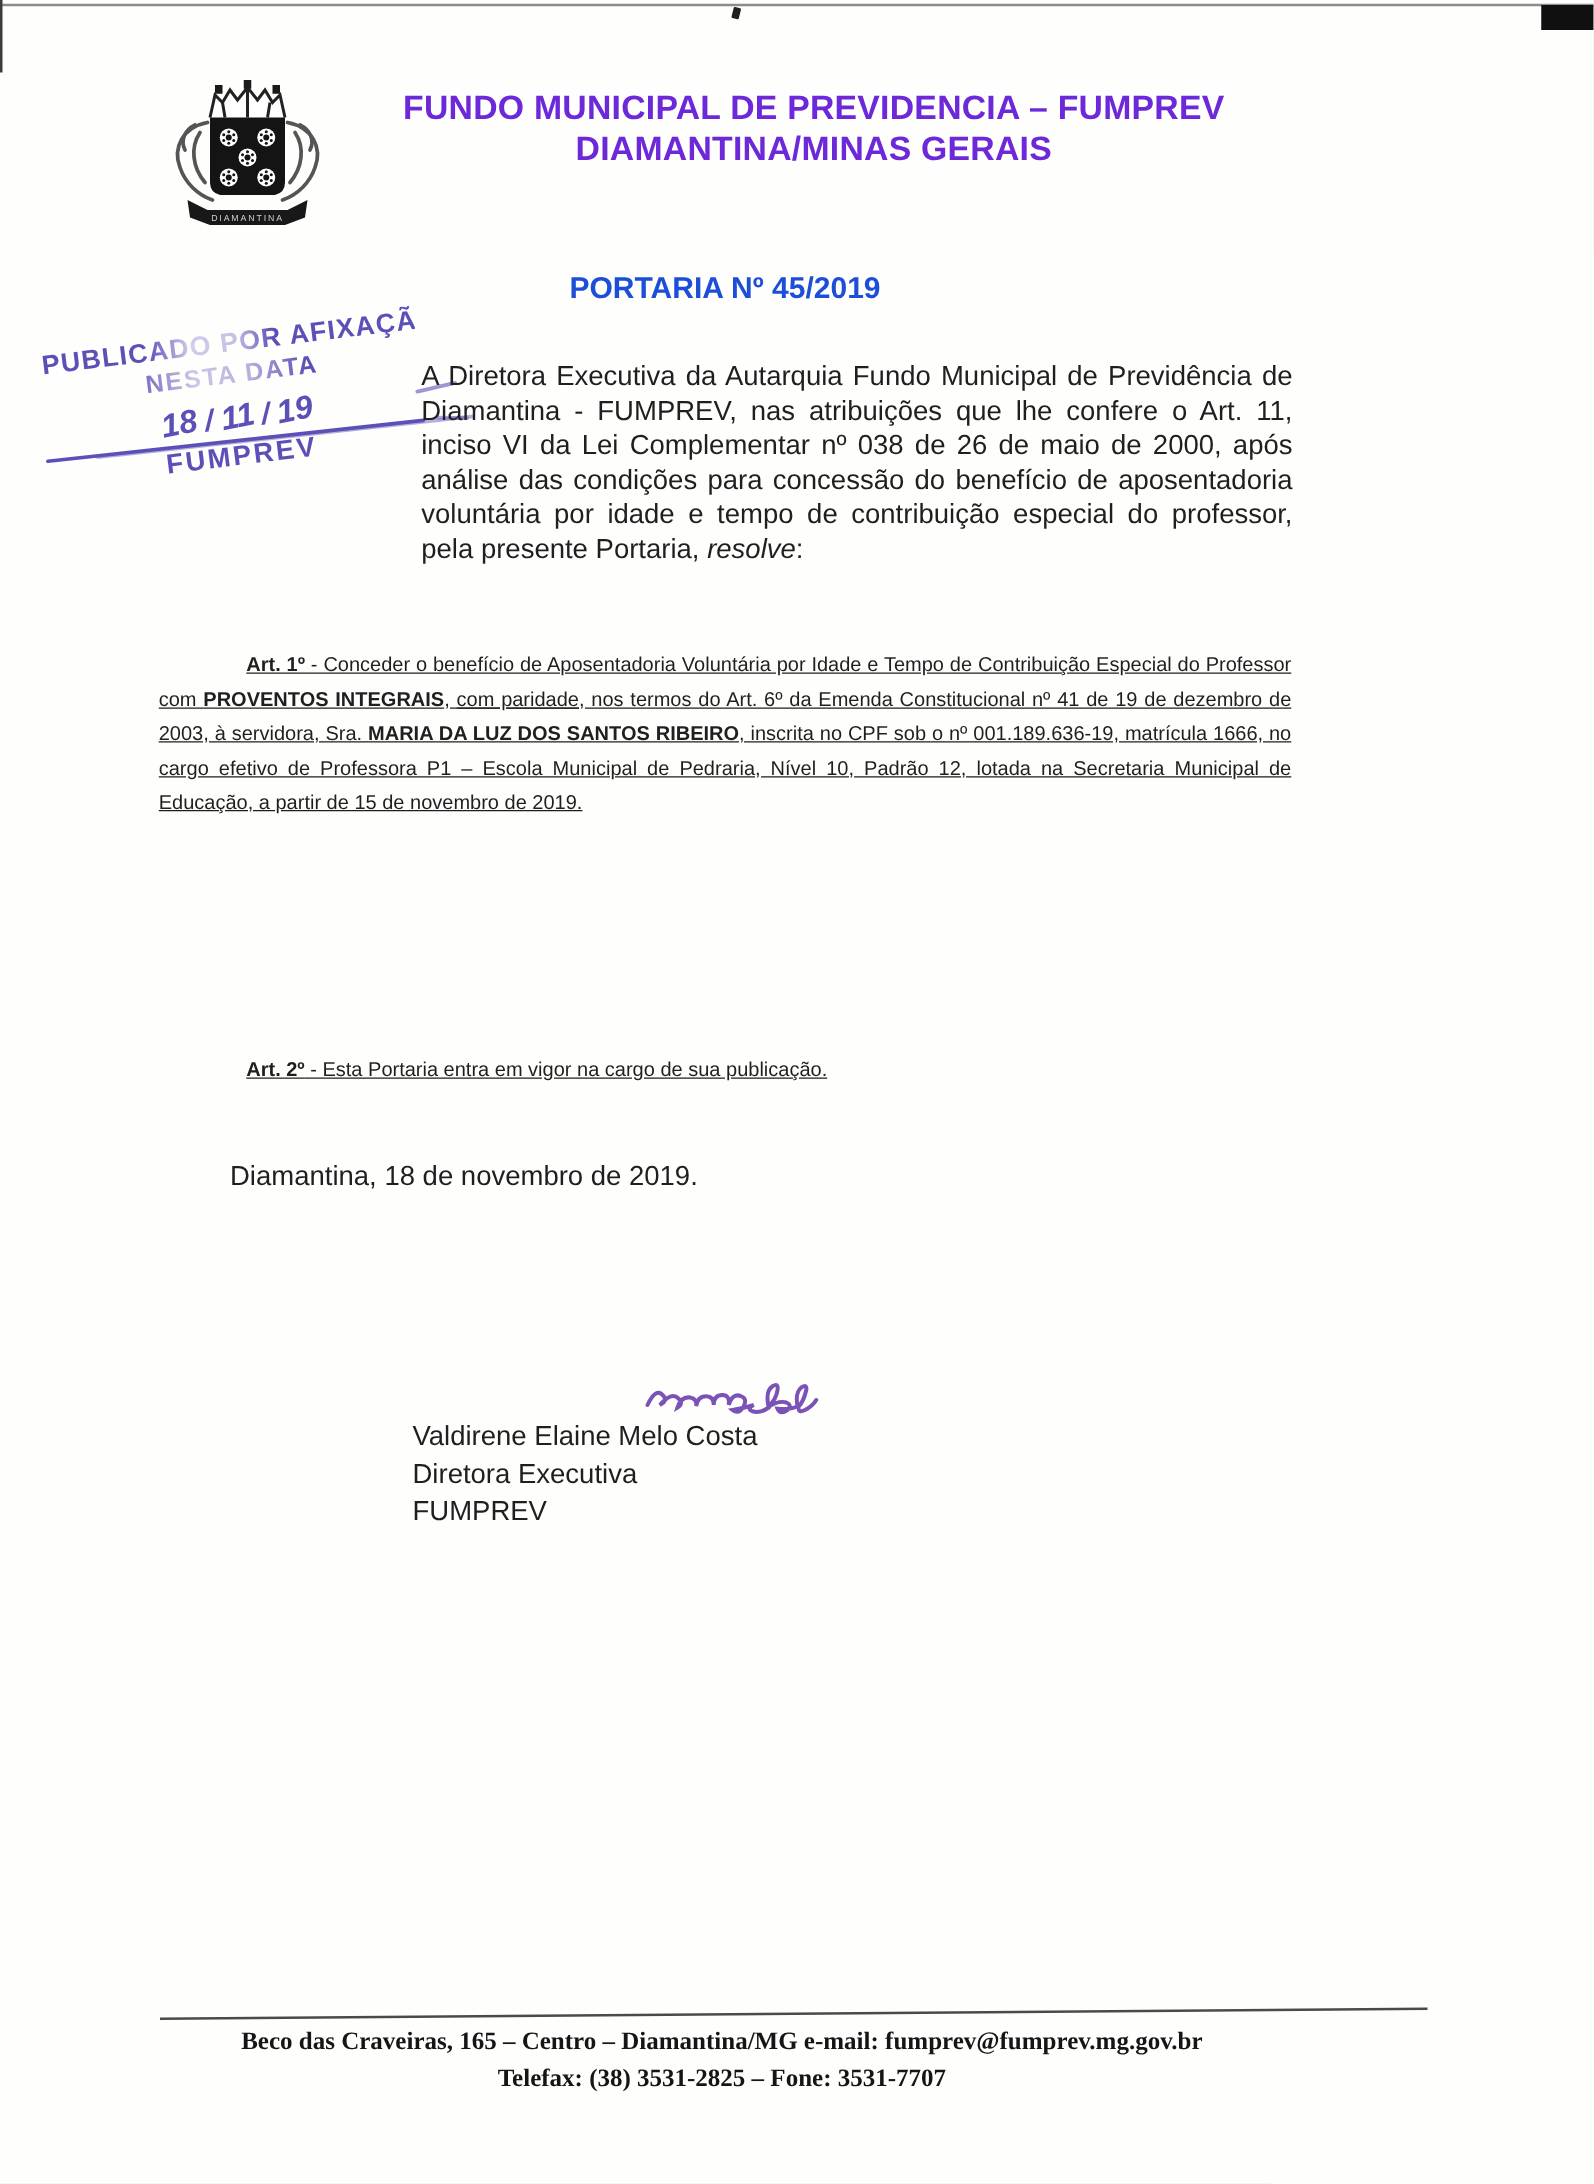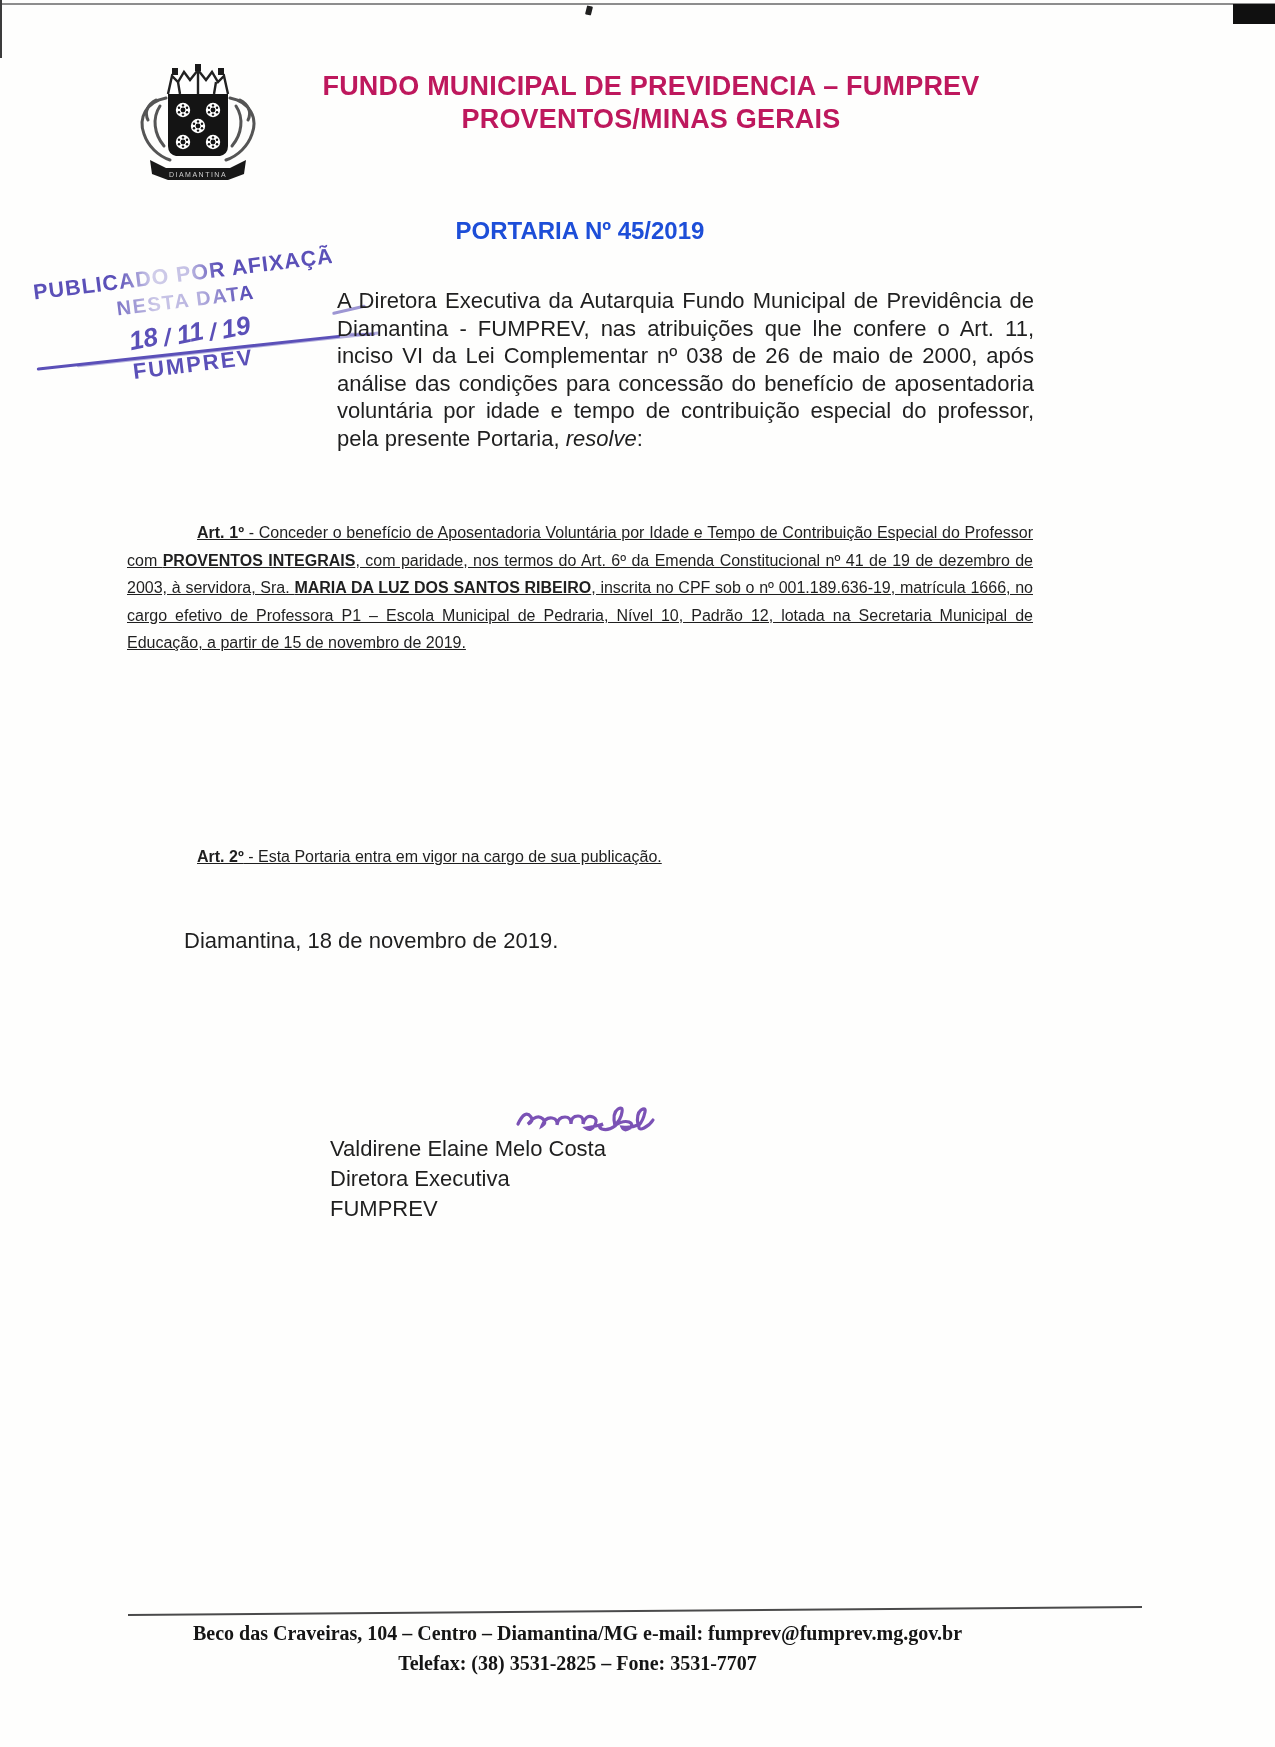--- a/index.html
+++ b/index.html
@@ -16,21 +16,21 @@
   .scan-topline{position:absolute;top:3px;left:0;width:1275px;height:2px;background:#8d8d8d;}
   .scan-corner{position:absolute;top:4px;right:0;width:42px;height:20px;background:#101010;}
   .scan-leftedge{position:absolute;top:0;left:0;width:2px;height:58px;background:#3c3c3c;}
   .scan-mark{position:absolute;top:6px;left:586px;width:6px;height:9px;background:#202020;transform:rotate(14deg);border-radius:1px;}
 
   
   .logo{position:absolute;top:60px;left:126px;width:144px;height:128px;}
   .org-block{
     position:absolute;top:70px;left:295px;width:712px;
     text-align:center;font-weight:bold;font-size:27px;line-height:33px;
-    color:#be185d;letter-spacing:.2px;
+    color:#6d28d9;letter-spacing:.2px;
   }
 
   .doc-title{
     position:absolute;top:217px;left:130px;width:900px;
     text-align:center;font-weight:bold;font-size:24px;color:#1d4ed8;
   }
 
   
   .stamp{
     position:absolute;top:262px;left:38px;width:300px;
@@ -179,21 +179,21 @@
           </g>
       </g>
 
       <path d="M24,100 L40,108 L104,108 L120,100 L118,114 L102,120 L42,120 L26,114 Z" fill="#181818"></path>
       <text x="72" y="117" text-anchor="middle" font-size="7" letter-spacing="1.5" fill="#cfcfcf" font-family="Liberation Sans, sans-serif">DIAMANTINA</text>
     </svg>
   </div>
 
   <div class="org-block">
     <div>FUNDO MUNICIPAL DE PREVIDENCIA – FUMPREV</div>
-    <div>PROVENTOS/MINAS GERAIS</div>
+    <div>DIAMANTINA/MINAS GERAIS</div>
   </div>
 
   <div class="doc-title">PORTARIA Nº 45/2019</div>
 
   <div class="stamp">
     <div class="stamp-l1">PUBLICADO POR AFIXAÇÃO</div>
     <div class="stamp-l2">NESTA DATA</div>
     <div class="stamp-date">
       <span class="stamp-num">18</span>
       <span class="stamp-slash">/</span>
@@ -227,17 +227,17 @@
     </svg>
   </div>
   <div class="sig-block">
     <div>Valdirene Elaine Melo Costa</div>
     <div>Diretora Executiva</div>
     <div>FUMPREV</div>
   </div>
 
   <div class="footer-rule"></div>
   <div class="footer-text">
-    <div>Beco das Craveiras, 104 – Centro – Diamantina/MG e-mail: fumprev@fumprev.mg.gov.br</div>
+    <div>Beco das Craveiras, 165 – Centro – Diamantina/MG e-mail: fumprev@fumprev.mg.gov.br</div>
     <div>Telefax: (38) 3531-2825 – Fone: 3531-7707</div>
   </div>
 
 </div>
 
 </body></html>

